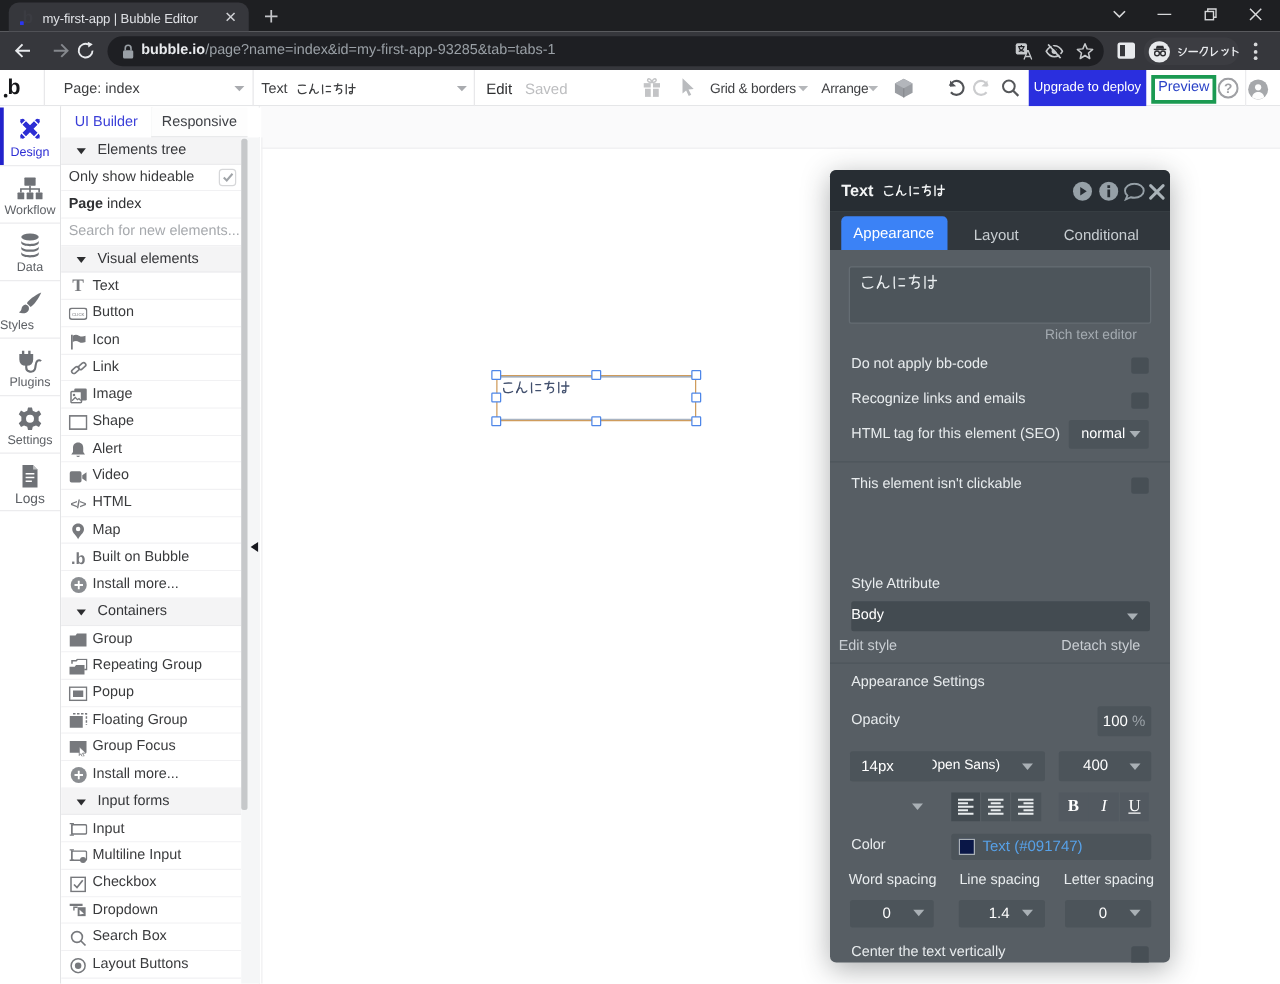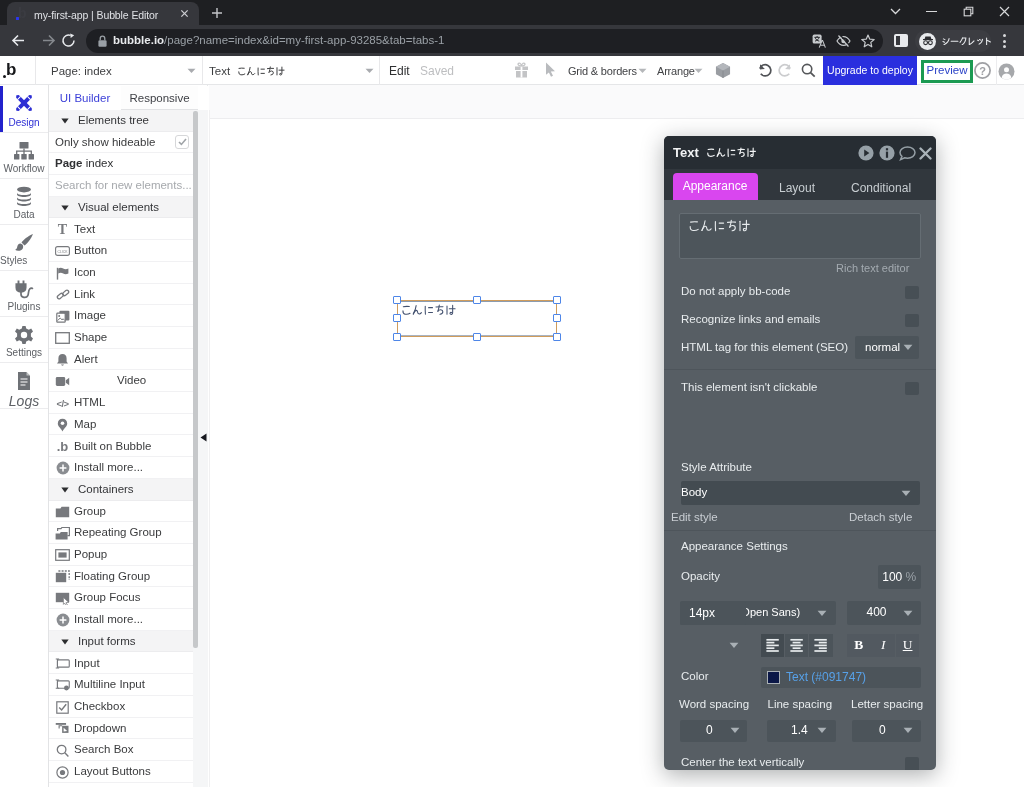--- a/index.html
+++ b/index.html
@@ -223,21 +223,21 @@
 <div class="abs" style="left:0;top:316px;width:48px;height:1px;background:#ececee;"></div>
 <div class="abs" style="left:0;top:270px;width:48px;height:46px;text-align:center;">
       <div style="position:absolute;left:0;top:31px;width:48px;text-align:center;font-size:10px;color:#5d6065;">Plugins</div>
     </div>
 <div class="abs" style="left:0;top:362px;width:48px;height:1px;background:#ececee;"></div>
 <div class="abs" style="left:0;top:316px;width:48px;height:46px;text-align:center;">
       <div style="position:absolute;left:0;top:31px;width:48px;text-align:center;font-size:10px;color:#5d6065;">Settings</div>
     </div>
 <div class="abs" style="left:0;top:408px;width:48px;height:1px;background:#ececee;"></div>
 <div class="abs" style="left:0;top:362px;width:48px;height:46px;text-align:center;">
-      <div style="position:absolute;left:0;top:31px;width:48px;font-size:14px;color:#5d6065;font-style:italic;">Logs</div>
+      <div style="position:absolute;left:0;top:31px;width:48px;font-size:11px;color:#5d6065;">Logs</div>
     </div>
 <div class="abs" style="left:0;top:86px;width:3px;height:46px;background:#2222cc;"></div>
 <div class="abs" style="left:0;top:92px;width:48px;display:flex;justify-content:center;">
       <svg width="22" height="22" viewBox="0 0 22 22">
       <g stroke="#2d2ed4" stroke-width="4" stroke-linecap="round">
           <path d="M5.2 5.2 L16.8 16.8"></path>
           <path d="M16.8 5.2 L5.2 16.8"></path>
         </g>
       <g stroke="#fff" stroke-width="1.1">
           <path d="M7.6 4.4 L4.4 7.6 M17.6 14.4 L14.4 17.6 M14.4 4.4 L17.6 7.6 M4.4 14.4 L7.6 17.6"></path>
@@ -389,21 +389,21 @@
       </svg>
     </div>
 <div class="abs" style="left:74px;top:352.7px;font-size:11.5px;color:#3a3b3d;">Alert</div>
 <div class="abs" style="left:49px;top:370.4px;width:144px;height:21.7px;background:#fff;border-bottom:1px solid #f1f1f3;"></div>
 <div class="abs" style="left:55px;top:374.0px;width:15px;height:15px;display:flex;align-items:center;justify-content:center;">
       <svg width="15" height="11" viewBox="0 0 15 11">
         <rect x="0.8" y="1" width="9.4" height="9" rx="1.4" fill="#77797d"></rect>
         <path d="M10.8 4.2 L14.2 1.8 L14.2 9.2 L10.8 6.8 Z" fill="#77797d"></path>
       </svg>
     </div>
-<div class="abs" style="left:74px;top:374.4px;font-size:11.5px;color:#3a3b3d;margin-left:43px;">Video</div>
+<div class="abs" style="left:74px;top:374.4px;font-size:11.5px;color:#3a3b3d;">Video</div>
 <div class="abs" style="left:49px;top:392.1px;width:144px;height:21.7px;background:#fff;border-bottom:1px solid #f1f1f3;"></div>
 <div class="abs" style="left:55px;top:395.7px;width:15px;height:15px;display:flex;align-items:center;justify-content:center;">
       <div style="font-size:9.5px;color:#77797d;font-weight:700;letter-spacing:-0.5px;">&lt;/&gt;</div>
     </div>
 <div class="abs" style="left:74px;top:396.1px;font-size:11.5px;color:#3a3b3d;">HTML</div>
 <div class="abs" style="left:49px;top:413.8px;width:144px;height:21.7px;background:#fff;border-bottom:1px solid #f1f1f3;"></div>
 <div class="abs" style="left:55px;top:417.4px;width:15px;height:15px;display:flex;align-items:center;justify-content:center;">
       <svg width="11" height="14" viewBox="0 0 11 14">
         <path d="M5.5 0.8 C8.2 0.8 10.2 2.8 10.2 5.4 C10.2 8.6 6.6 10.4 5.5 13.4 C4.4 10.4 0.8 8.6 0.8 5.4 C0.8 2.8 2.8 0.8 5.5 0.8 Z" fill="#77797d"></path>
         <circle cx="5.5" cy="5.2" r="1.8" fill="#fff"></circle>
@@ -600,21 +600,21 @@
       <rect x="6.9" y="3.2" width="2.2" height="2.2" fill="#272d33"></rect>
       <rect x="6.9" y="6.6" width="2.2" height="6.2" fill="#272d33"></rect>
     </svg>
 <svg class="abs" style="left:898.5px;top:145.5px;" width="17" height="15" viewBox="0 0 17 15">
       <path d="M8.5 1 C12.6 1 16 3.4 16 6.6 C16 9.8 12.6 12.2 8.5 12.2 C7.5 12.2 6.5 12.1 5.6 11.8 L1.6 13.6 L2.9 10.4 C1.7 9.4 1 8.1 1 6.6 C1 3.4 4.4 1 8.5 1 Z" stroke="#96a0a7" stroke-width="1.5" fill="none"></path>
     </svg>
 <svg class="abs" style="left:919px;top:146.5px;" width="13" height="13" viewBox="0 0 13 13">
       <path d="M1.5 1.5 L11.5 11.5 M11.5 1.5 L1.5 11.5" stroke="#aab3b9" stroke-width="2.3" stroke-linecap="round"></path>
     </svg>
 <div class="abs" style="left:664px;top:169px;width:272px;height:31px;background:#31373d;"></div>
-<div class="abs" style="left:672.5px;top:173px;width:85px;height:27px;background:#d946ef;border-radius:4px 4px 0 0;text-align:center;line-height:27px;font-size:12px;color:#ffffff;">Appearance</div>
+<div class="abs" style="left:672.5px;top:173px;width:85px;height:27px;background:#3b82f6;border-radius:4px 4px 0 0;text-align:center;line-height:27px;font-size:12px;color:#ffffff;">Appearance</div>
 <div class="abs" style="left:779px;top:180.5px;font-size:12px;color:#c8ced2;">Layout</div>
 <div class="abs" style="left:851px;top:180.5px;font-size:12px;color:#c8ced2;">Conditional</div>
 <div class="abs" style="left:679px;top:213px;width:242px;height:46px;background:#4d555b;border:1px solid #656d73;border-radius:2px;"></div>
 <div class="abs" style="left:688px;top:219px;">
       <svg width="62" height="13" viewBox="0 0 62 13">
         <path transform="translate(0.00,0) scale(1.0000)" d="M2.6 3.1 Q6 2.4 9.4 2.9" stroke="#e8ecee" stroke-width="1.10" fill="none" stroke-linecap="round"></path>
         <path transform="translate(0.00,0) scale(1.0000)" d="M2.2 7.6 Q2.0 11.2 5.0 11.5 Q8.2 11.8 10.2 10.4" stroke="#e8ecee" stroke-width="1.10" fill="none" stroke-linecap="round"></path>
         <path transform="translate(12.50,0) scale(1.0000)" d="M4.6 1.8 Q4.2 6.0 1.4 11.4" stroke="#e8ecee" stroke-width="1.10" fill="none" stroke-linecap="round"></path>
         <path transform="translate(12.50,0) scale(1.0000)" d="M1.4 11.4 Q3.4 7.0 5.0 7.2 Q6.2 7.4 6.3 9.4 Q6.4 11.2 8.0 11.3 Q9.4 11.4 10.6 9.8" stroke="#e8ecee" stroke-width="1.10" fill="none" stroke-linecap="round"></path>
         <path transform="translate(25.00,0) scale(1.0000)" d="M2.4 2.6 Q2.2 7.0 2.6 11.6" stroke="#e8ecee" stroke-width="1.10" fill="none" stroke-linecap="round"></path>

